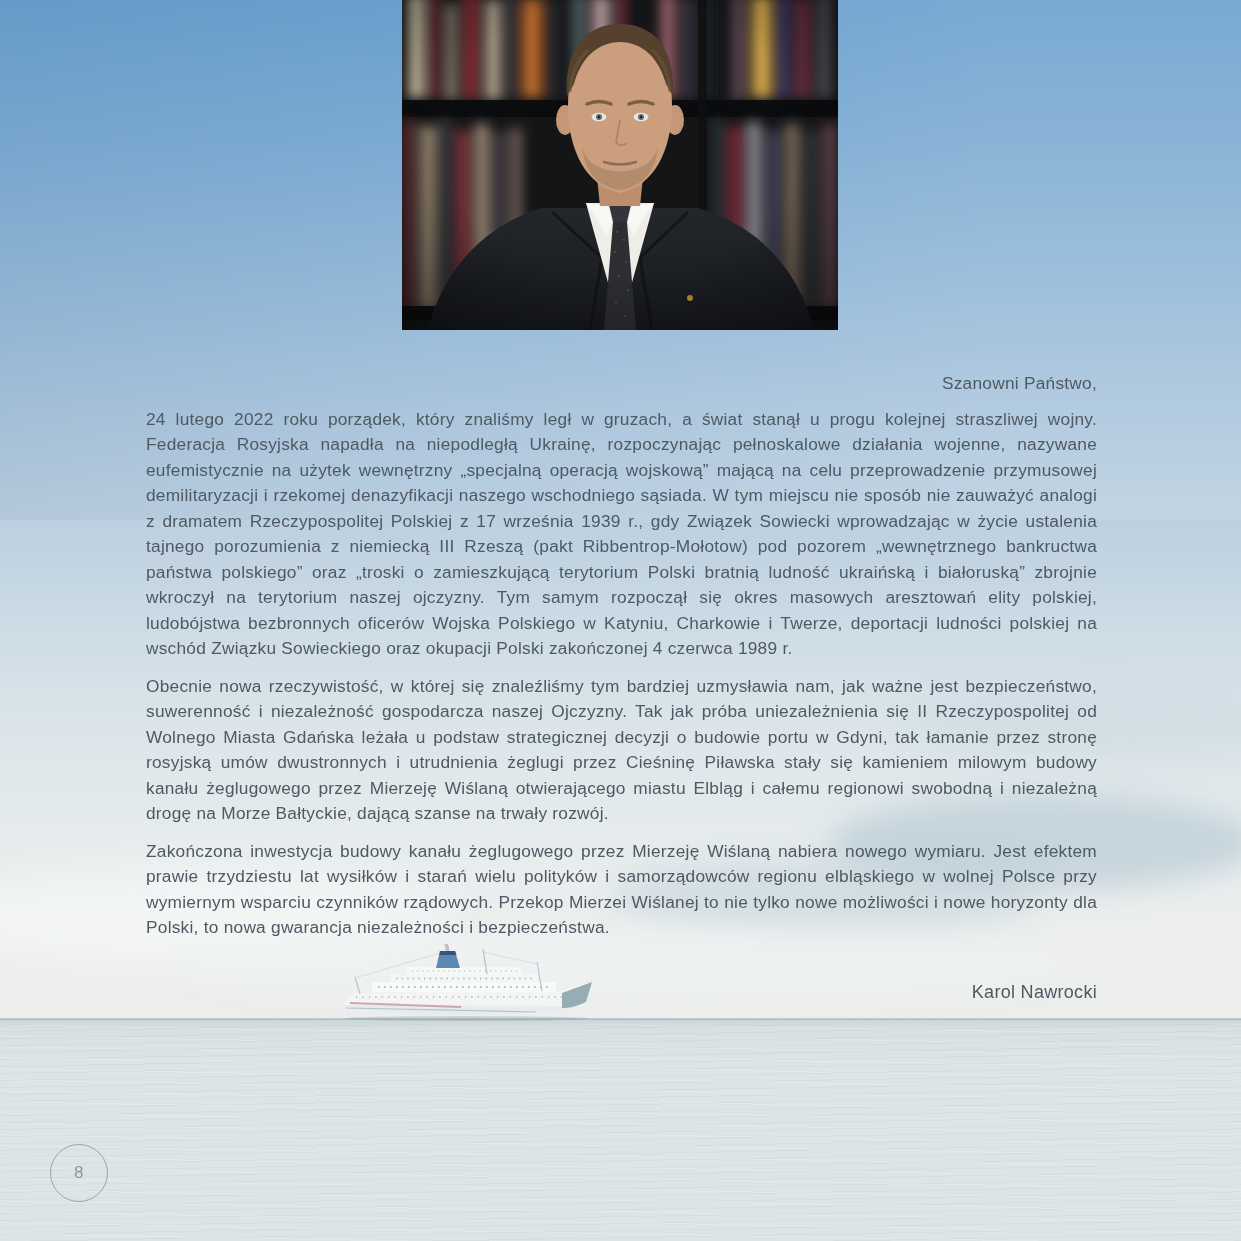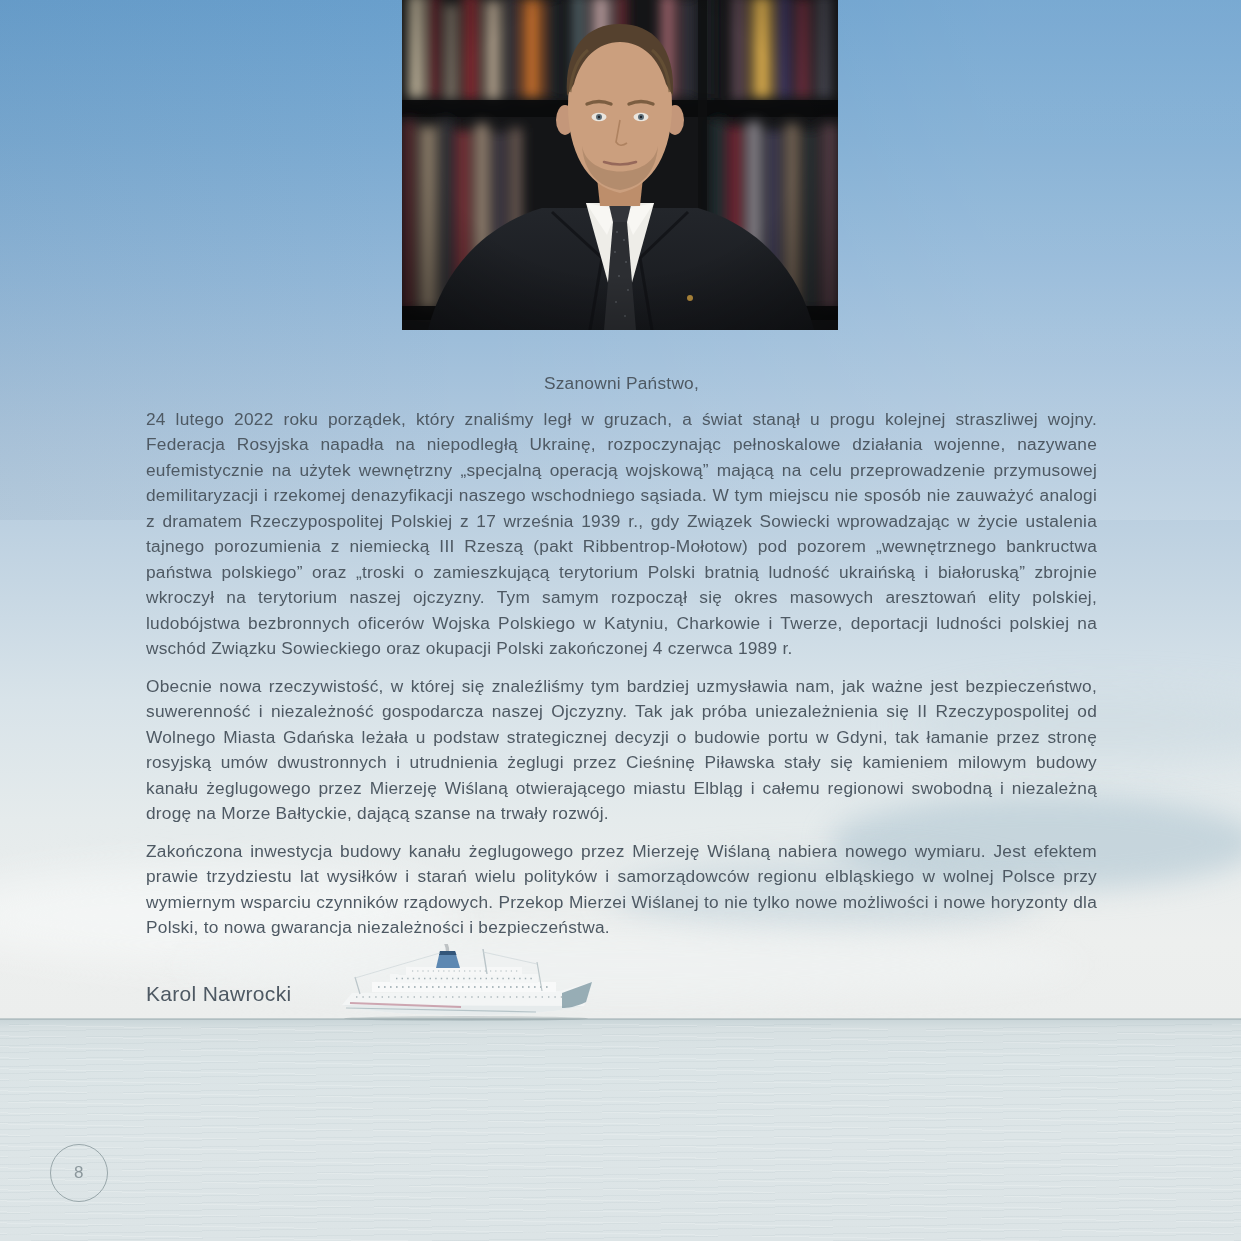--- a/index.html
+++ b/index.html
@@ -43,24 +43,24 @@
 
   
   .portrait{position:absolute;left:402px;top:0;width:436px;height:330px;}
 
   
   .letter{
     position:absolute;left:146px;top:371px;width:951px;
     color:#4e5963;font-size:17.3px;line-height:25.5px;letter-spacing:0.25px;
   }
   .letter p{margin:0 0 12px 0;text-align:justify;}
-  .letter .salutation{margin:0 0 10px 0;text-align:center;}
+  .letter .salutation{margin:0 0 10px 0;text-align:right;}
   .signature{
     position:absolute;left:146px;top:982px;width:951px;
-    text-align:left;color:#4e5963;font-size:21px;letter-spacing:0.3px;
+    text-align:right;color:#4e5963;font-size:18px;letter-spacing:0.3px;
   }
 
   
   .ship{position:absolute;left:336px;top:944px;width:262px;height:80px;}
 
   
   .page-number{
     position:absolute;left:50px;top:1144px;width:56px;height:56px;
     border:1.5px solid rgba(130,145,150,0.75);border-radius:50%;
     display:flex;align-items:center;justify-content:center;

